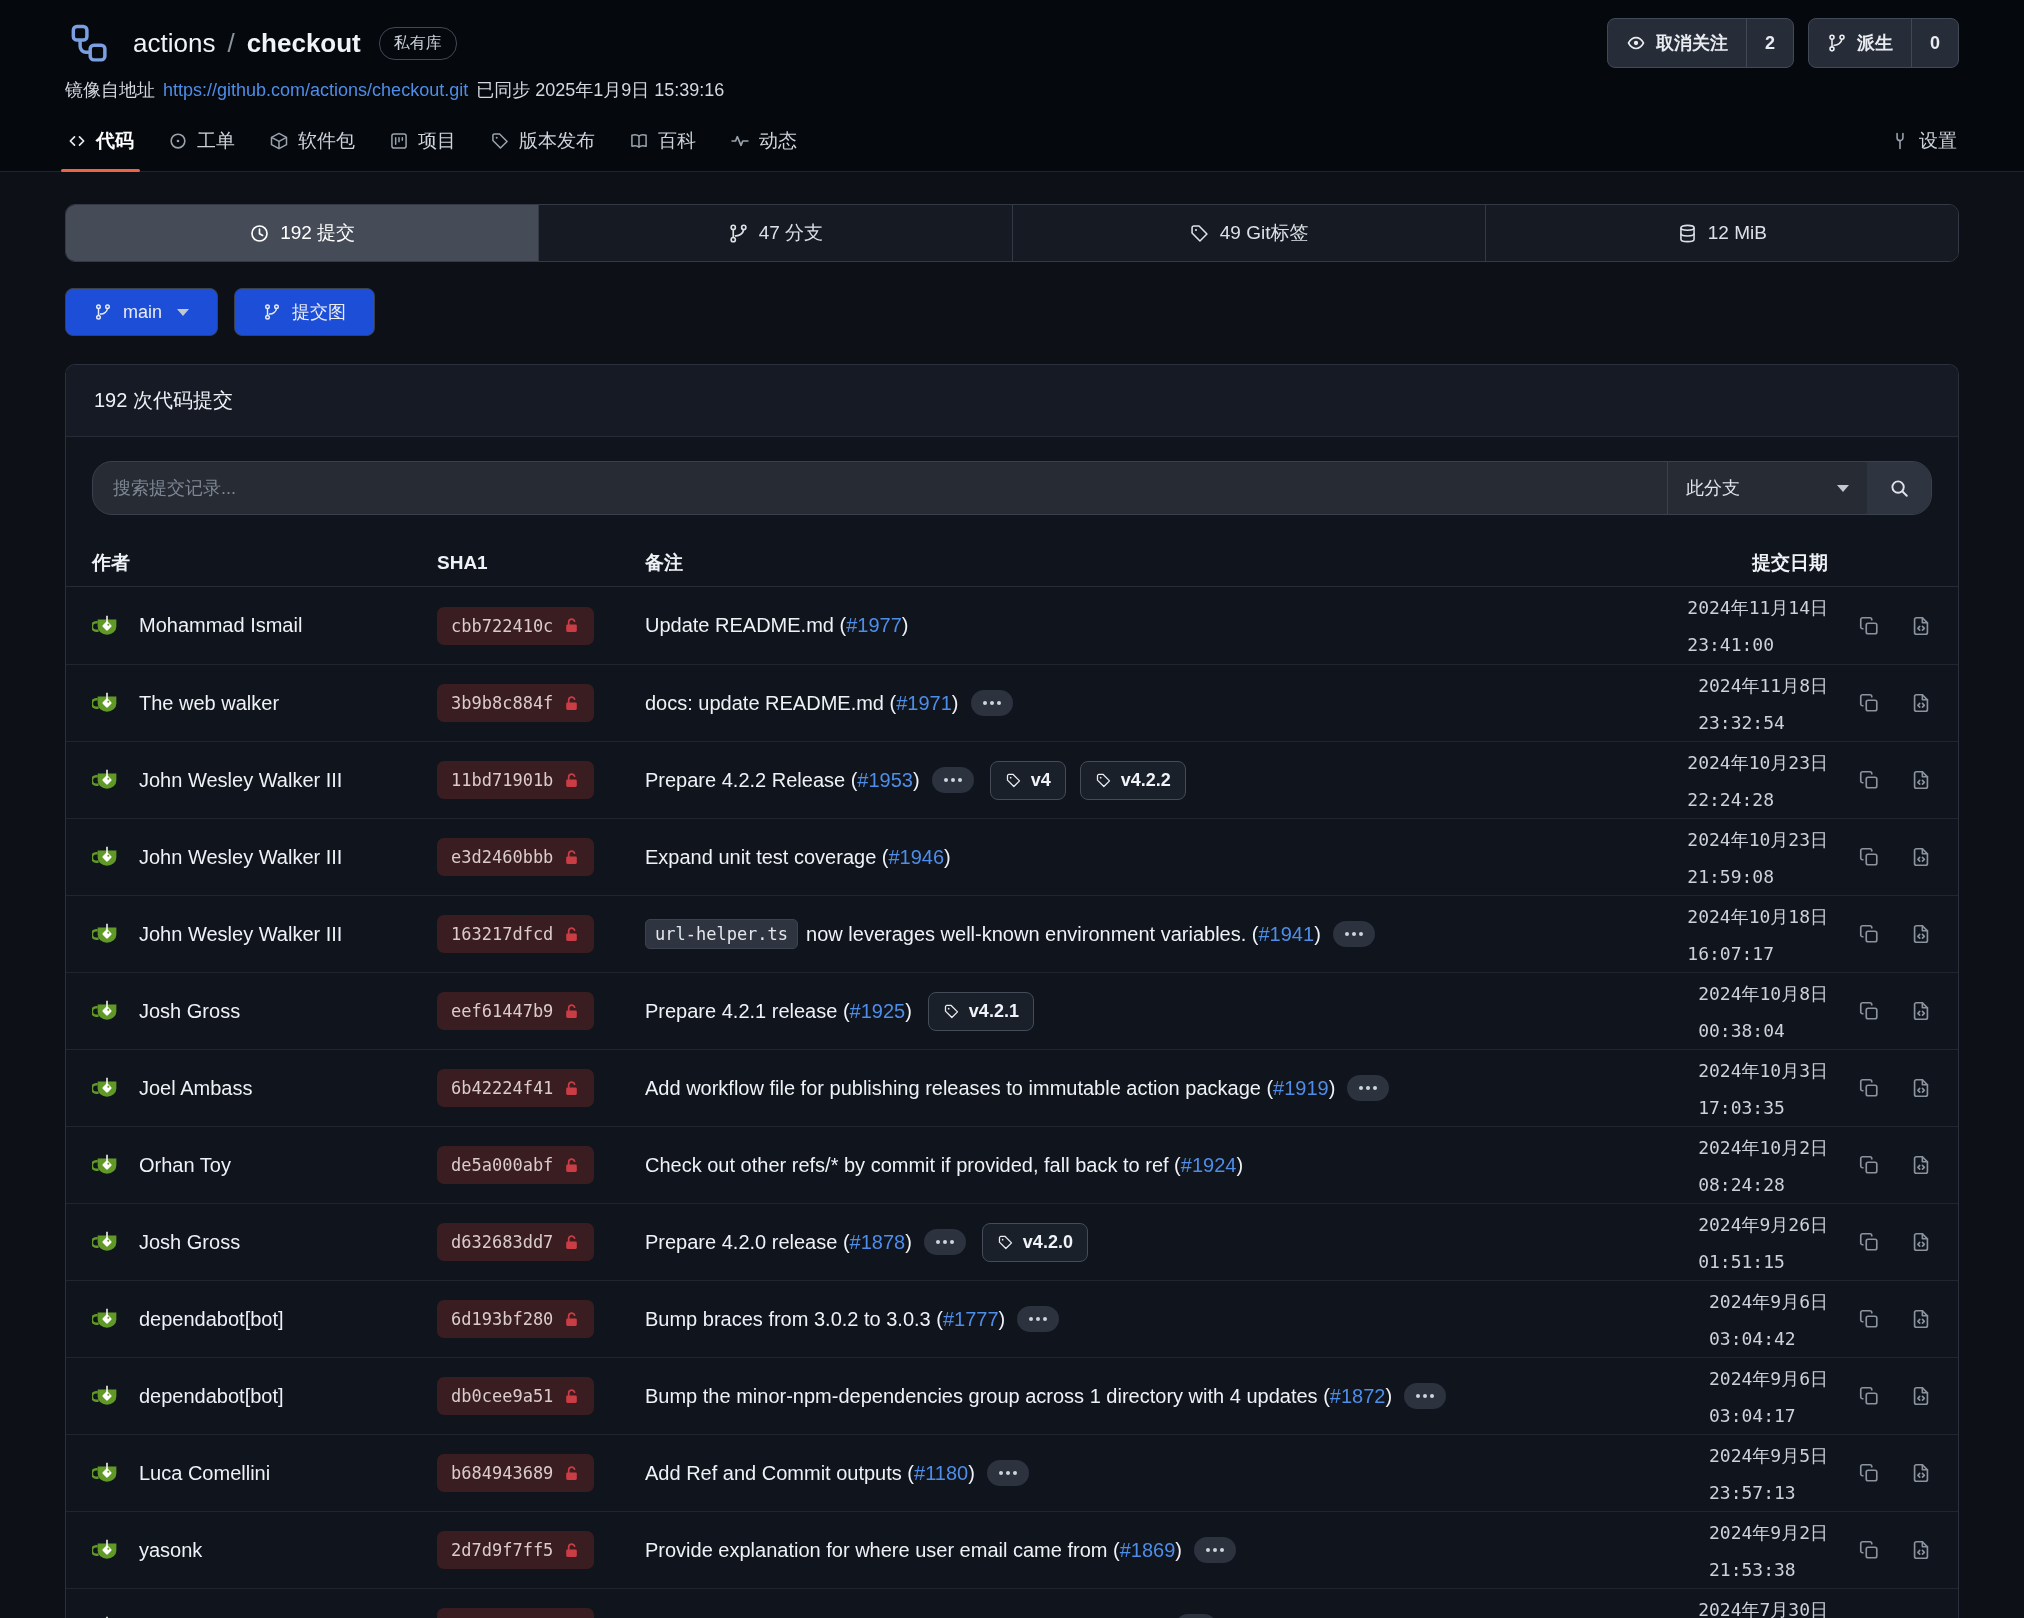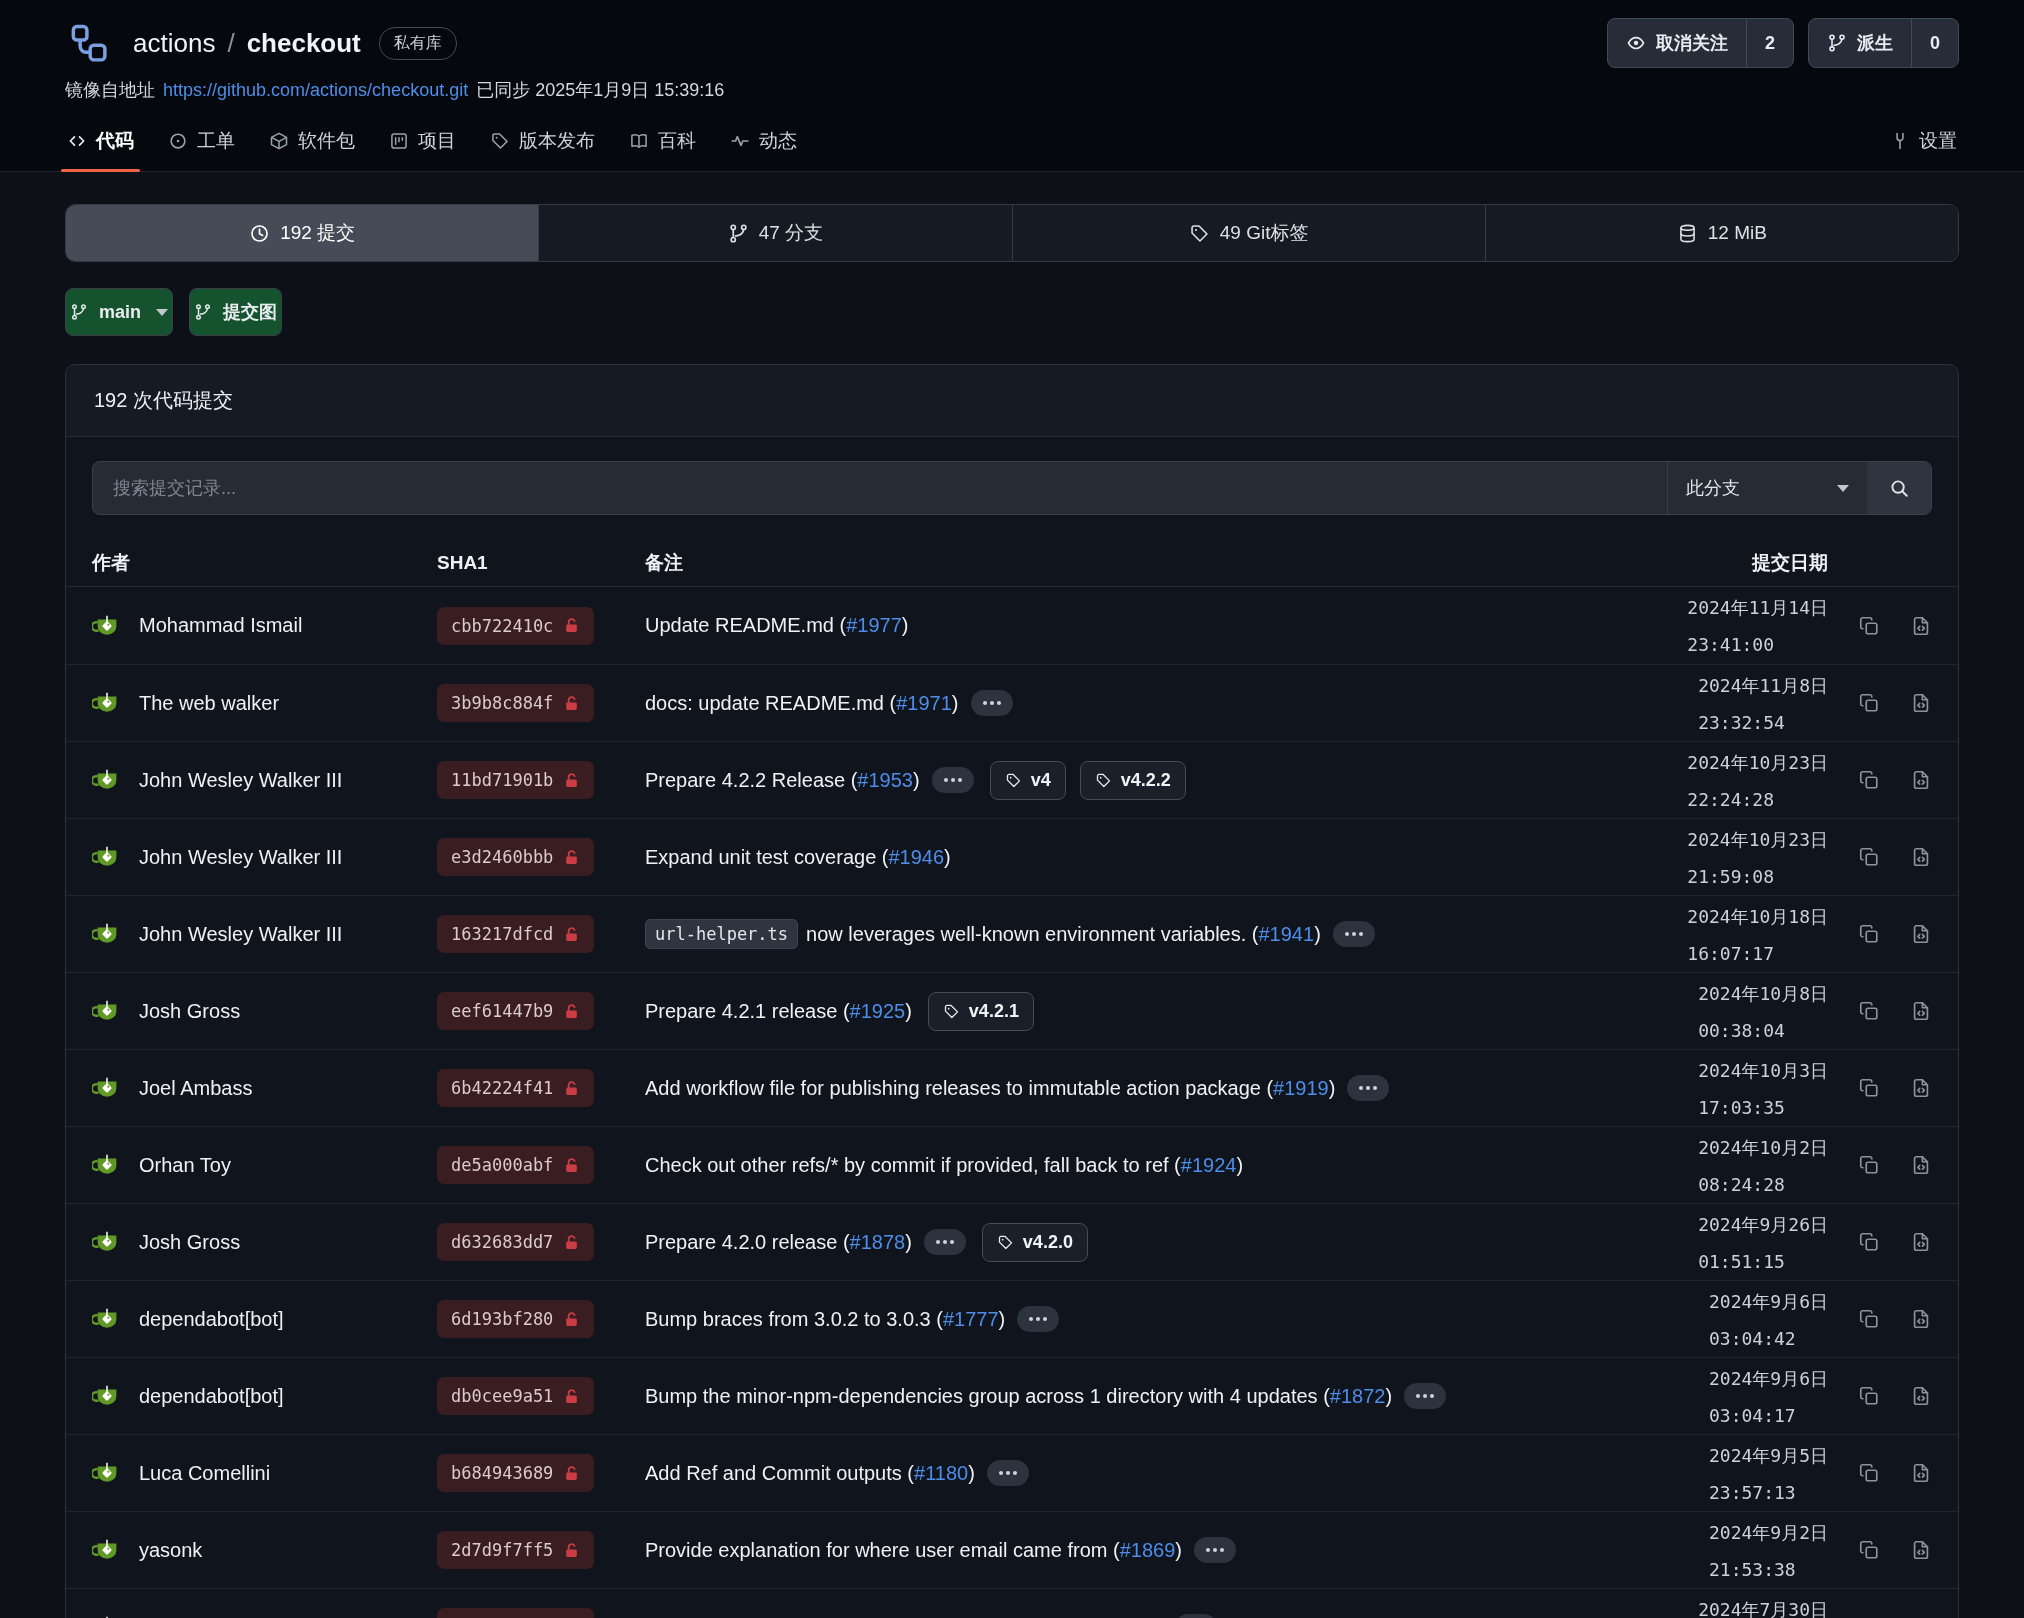--- a/index.html
+++ b/index.html
@@ -46,32 +46,32 @@
   .main { padding:32px 65px 0 65px; background:#0d1117; }
 
   .stats-bar { display:flex; border:1px solid #333945; border-radius:10px; overflow:hidden; height:58px; }
   .stat-seg { flex:1; display:flex; align-items:center; justify-content:center; gap:10px;
     background:#161b23; color:#dde1e7; font-size:19px; cursor:pointer; }
   .stat-seg + .stat-seg { border-left:1px solid #333945; }
   .stat-seg.active { background:#454c58; color:#ffffff; }
   .stat-seg .icon { color:currentColor; }
 
   .toolbar { margin-top:26px; display:flex; gap:16px; }
-  .tool-btn { display:flex; align-items:center; gap:11px; background:#14532d; border:1px solid #3a414d;
-    border-radius:8px; height:48px; padding:0 4px; color:#e9ecf1; font-size:18px; font-weight:700; cursor:pointer; }
+  .tool-btn { display:flex; align-items:center; gap:11px; background:#1d4ed8; border:1px solid #3a414d;
+    border-radius:8px; height:48px; padding:0 28px; color:#e9ecf1; font-size:18px; font-weight:400; cursor:pointer; }
   .caret { width:0; height:0; border-left:6px solid transparent; border-right:6px solid transparent;
     border-top:7px solid #c2c8d0; margin-left:4px; }
 
   .panel { margin-top:28px; border:1px solid #2b313c; border-bottom:none; border-radius:10px 10px 0 0;
     background:#10141d; overflow:hidden; }
   .panel-title { padding:22px 28px; font-size:20px; color:#eef1f5; background:#151a24;
     border-bottom:1px solid #262c36; }
 
   .search-row { padding:24px 26px; }
-  .search-box { display:flex; height:54px; border:1px solid #3a414d; border-radius:8px; overflow:hidden;
+  .search-box { display:flex; height:54px; border:1px solid #3a414d; border-radius:20px; overflow:hidden;
     background:#262b34; }
   .search-input { flex:1; background:transparent; border:none; outline:none; padding:0 20px;
     color:#e9ecf1; font-size:18px; font-family:inherit; }
   .search-input::placeholder { color:#7e8793; }
   .branch-filter { width:200px; border-left:1px solid #3a414d; display:flex; align-items:center;
     justify-content:space-between; padding:0 18px; font-size:18px; color:#e2e6ec; cursor:pointer; }
   .search-btn { width:64px; border-left:1px solid #3a414d; background:#2e3440; border:none; display:flex;
     align-items:center; justify-content:center; color:#dfe3ea; cursor:pointer; }
 
   .commit-grid { display:grid; grid-template-columns:345px 208px minmax(0,1fr) auto 104px;

